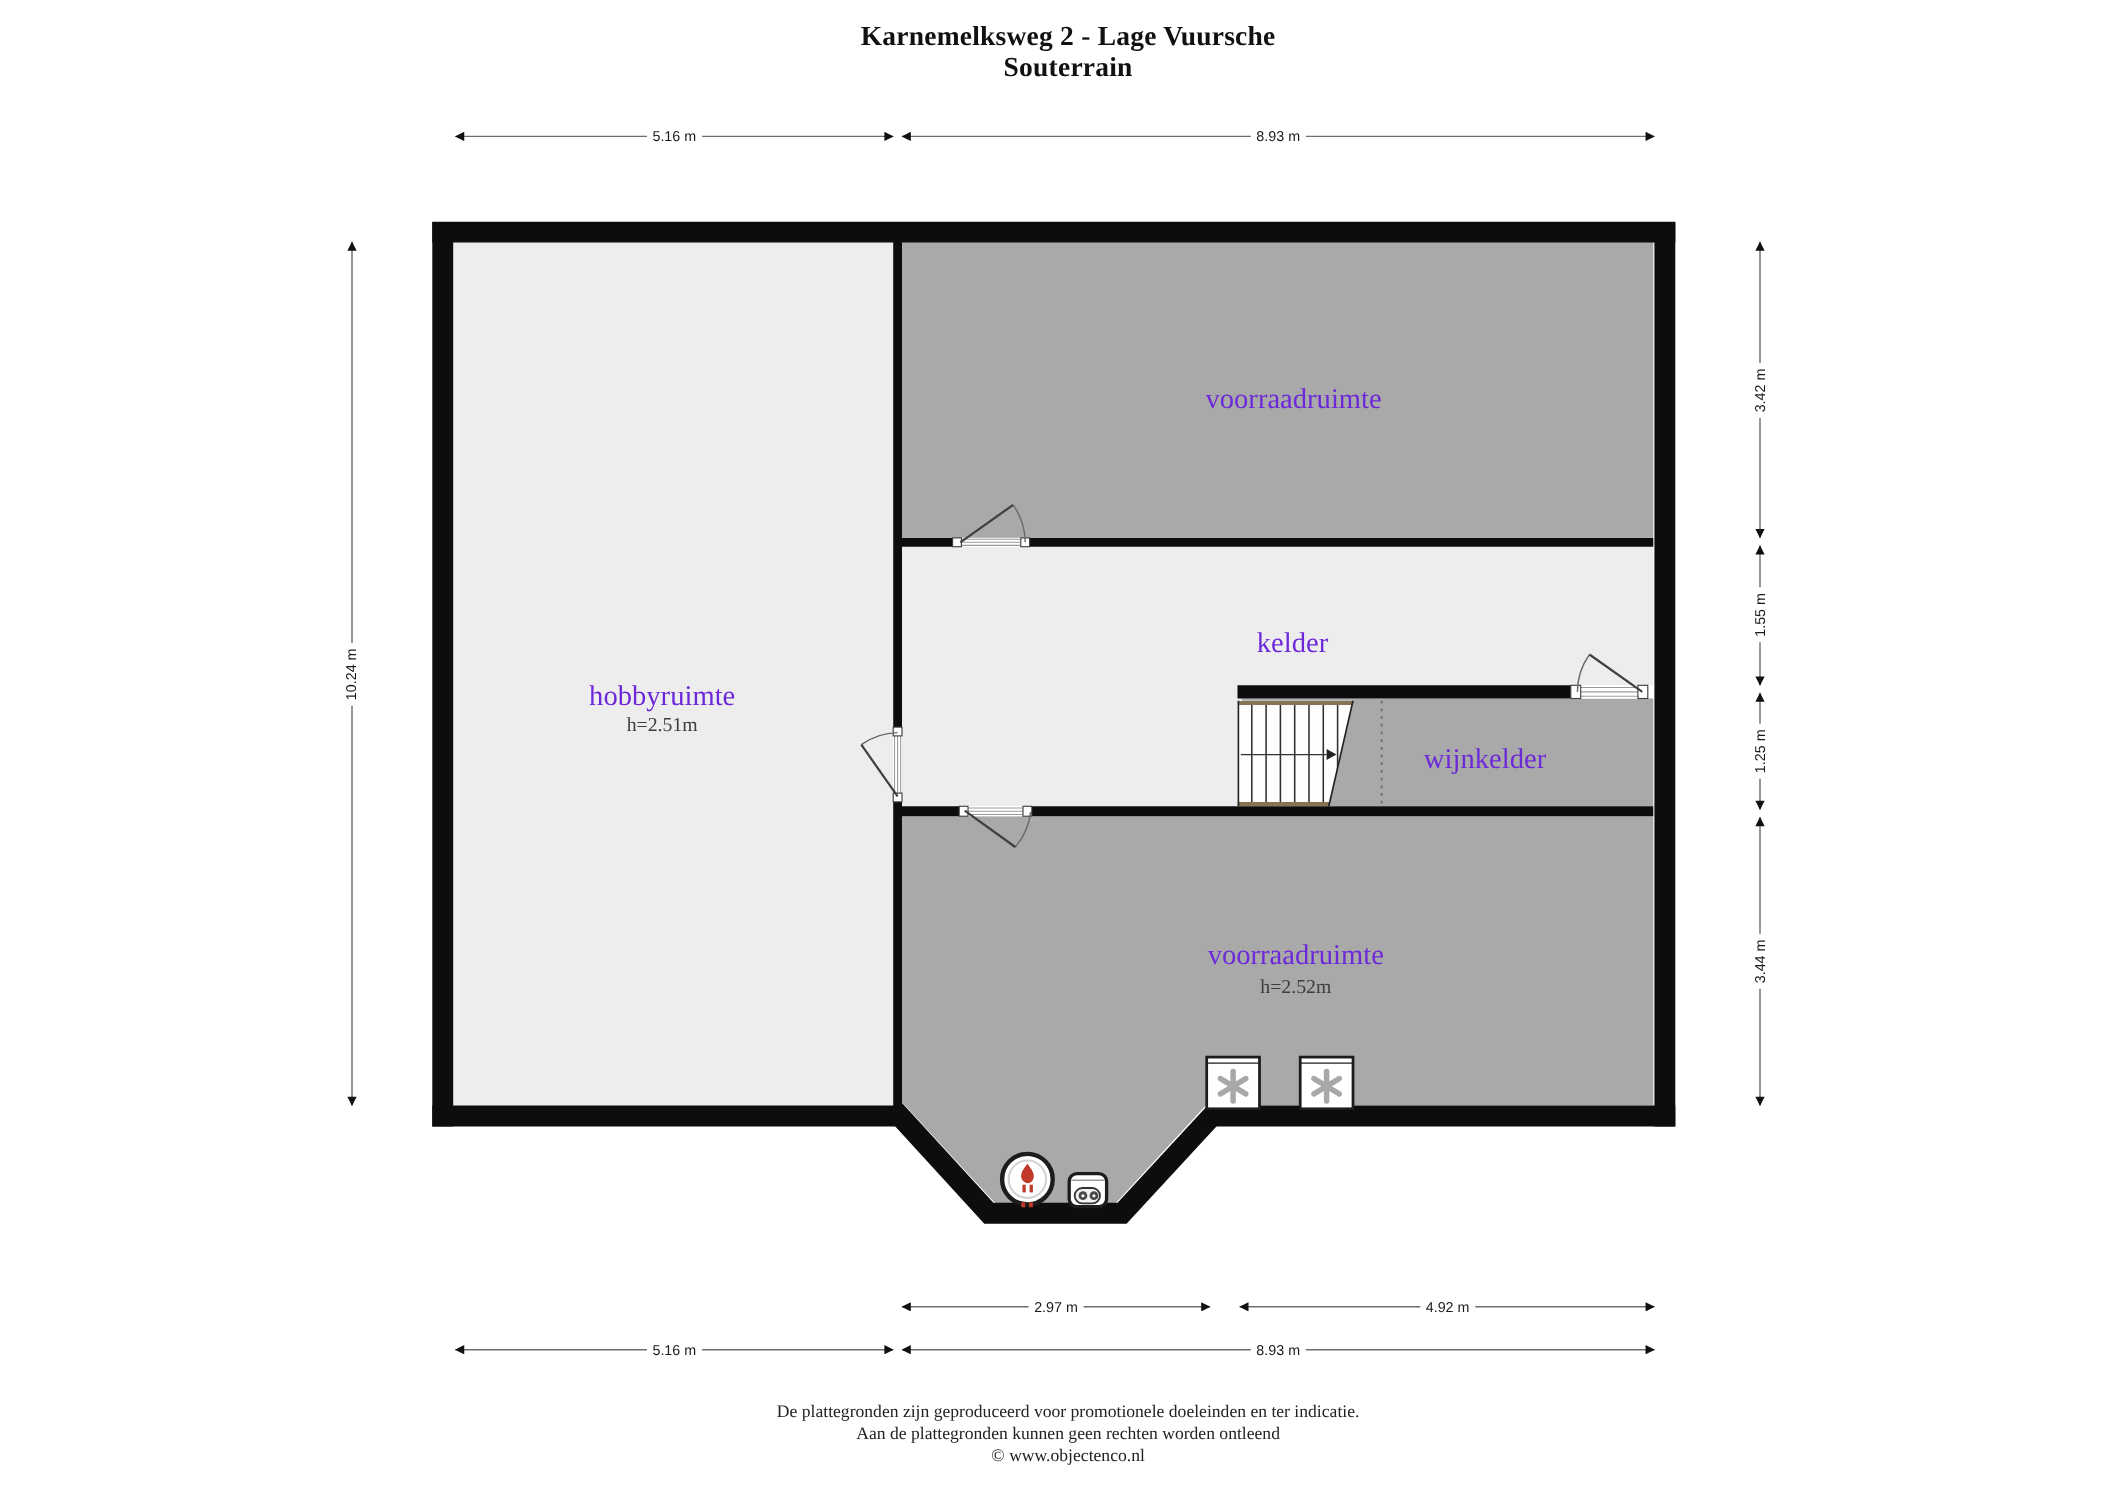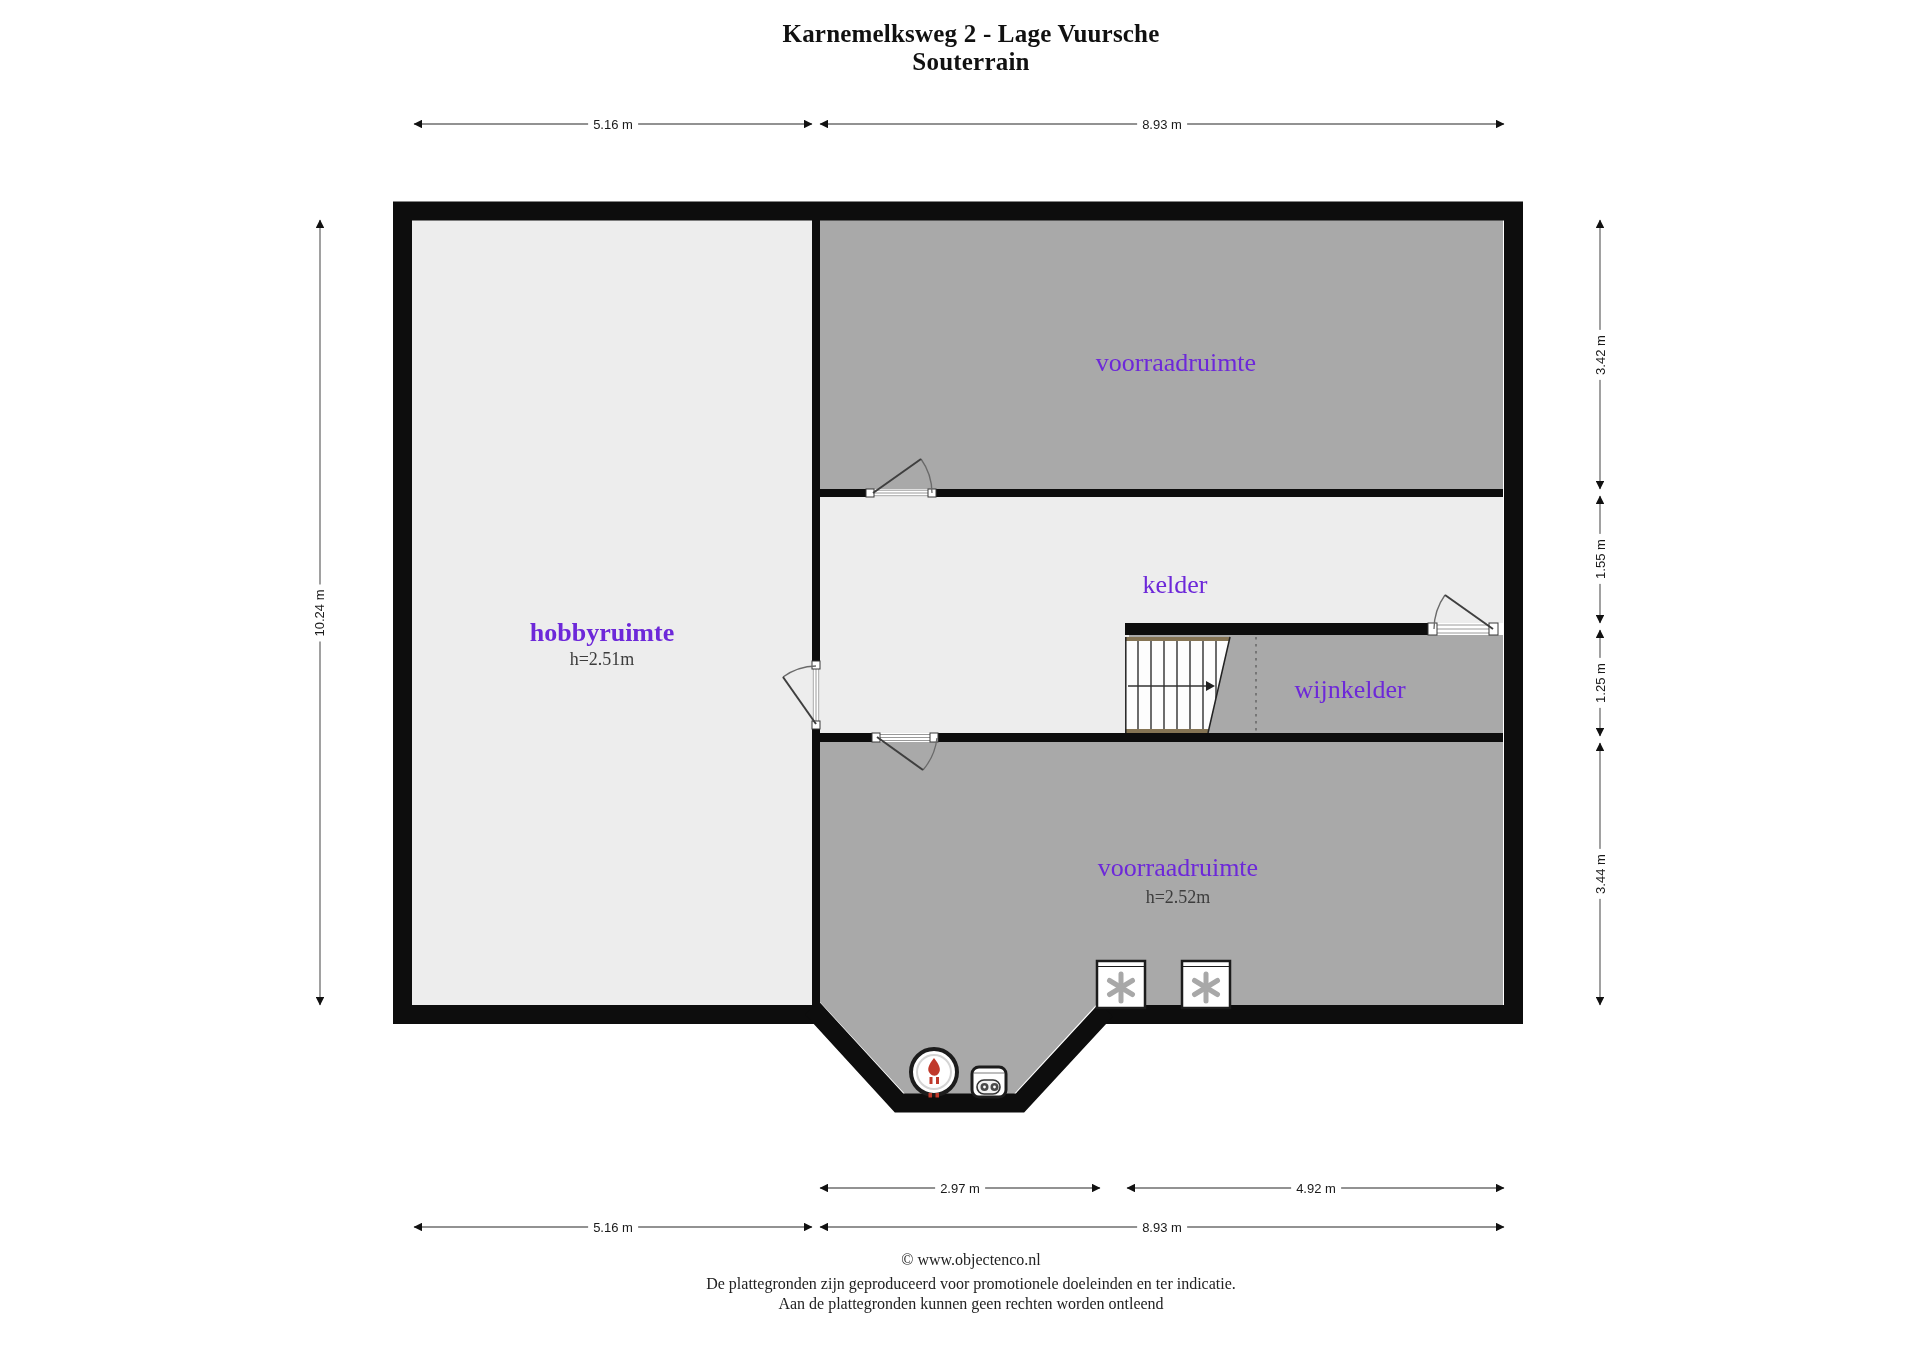--- a/index.html
+++ b/index.html
@@ -203,21 +203,21 @@
       <line class="dim" x1="820" y1="1227" x2="1504" y2="1227" marker-start="url(#ah)" marker-end="url(#ah)"></line>
     </g>
   </svg>
 
   <div class="abs title-line" style="left:971px;top:34px;">Karnemelksweg 2 - Lage Vuursche</div>
   <div class="abs title-line" style="left:971px;top:62px;">Souterrain</div>
 
   <div class="abs room-label" style="left:1176px;top:363px;">voorraadruimte</div>
   <div class="abs room-label" style="left:1175px;top:585px;">kelder</div>
   <div class="abs room-label" style="left:1350px;top:690px;">wijnkelder</div>
-  <div class="abs room-label" style="left:602px;top:633px;font-weight:bold;">hobbyruimte</div>
+  <div class="abs room-label" style="left:602px;top:633px;">hobbyruimte</div>
   <div class="abs room-sub" style="left:602px;top:659px;">h=2.51m</div>
   <div class="abs room-label" style="left:1178px;top:868px;">voorraadruimte</div>
   <div class="abs room-sub" style="left:1178px;top:897px;">h=2.52m</div>
 
   <div class="abs dim-label" style="left:613px;top:124px;">5.16 m</div>
   <div class="abs dim-label" style="left:1162px;top:124px;">8.93 m</div>
 
   <div class="abs dim-label vert" style="left:319px;top:613px;">10.24 m</div>
 
   <div class="abs dim-label vert" style="left:1600px;top:355px;">3.42 m</div>
@@ -225,15 +225,15 @@
   <div class="abs dim-label vert" style="left:1600px;top:683px;">1.25 m</div>
   <div class="abs dim-label vert" style="left:1600px;top:874px;">3.44 m</div>
 
   <div class="abs dim-label" style="left:960px;top:1188px;">2.97 m</div>
   <div class="abs dim-label" style="left:1316px;top:1188px;">4.92 m</div>
   <div class="abs dim-label" style="left:613px;top:1227px;">5.16 m</div>
   <div class="abs dim-label" style="left:1162px;top:1227px;">8.93 m</div>
 
   <div class="abs footer-line" style="left:971px;top:1284px;">De plattegronden zijn geproduceerd voor promotionele doeleinden en ter indicatie.</div>
   <div class="abs footer-line" style="left:971px;top:1304px;">Aan de plattegronden kunnen geen rechten worden ontleend</div>
-  <div class="abs footer-line" style="left:971px;top:1260px;">© www.objectenco.nl</div>
+  <div class="abs footer-line" style="left:971px;top:1324px;">© www.objectenco.nl</div>
 
 </div>
 
 </body></html>

